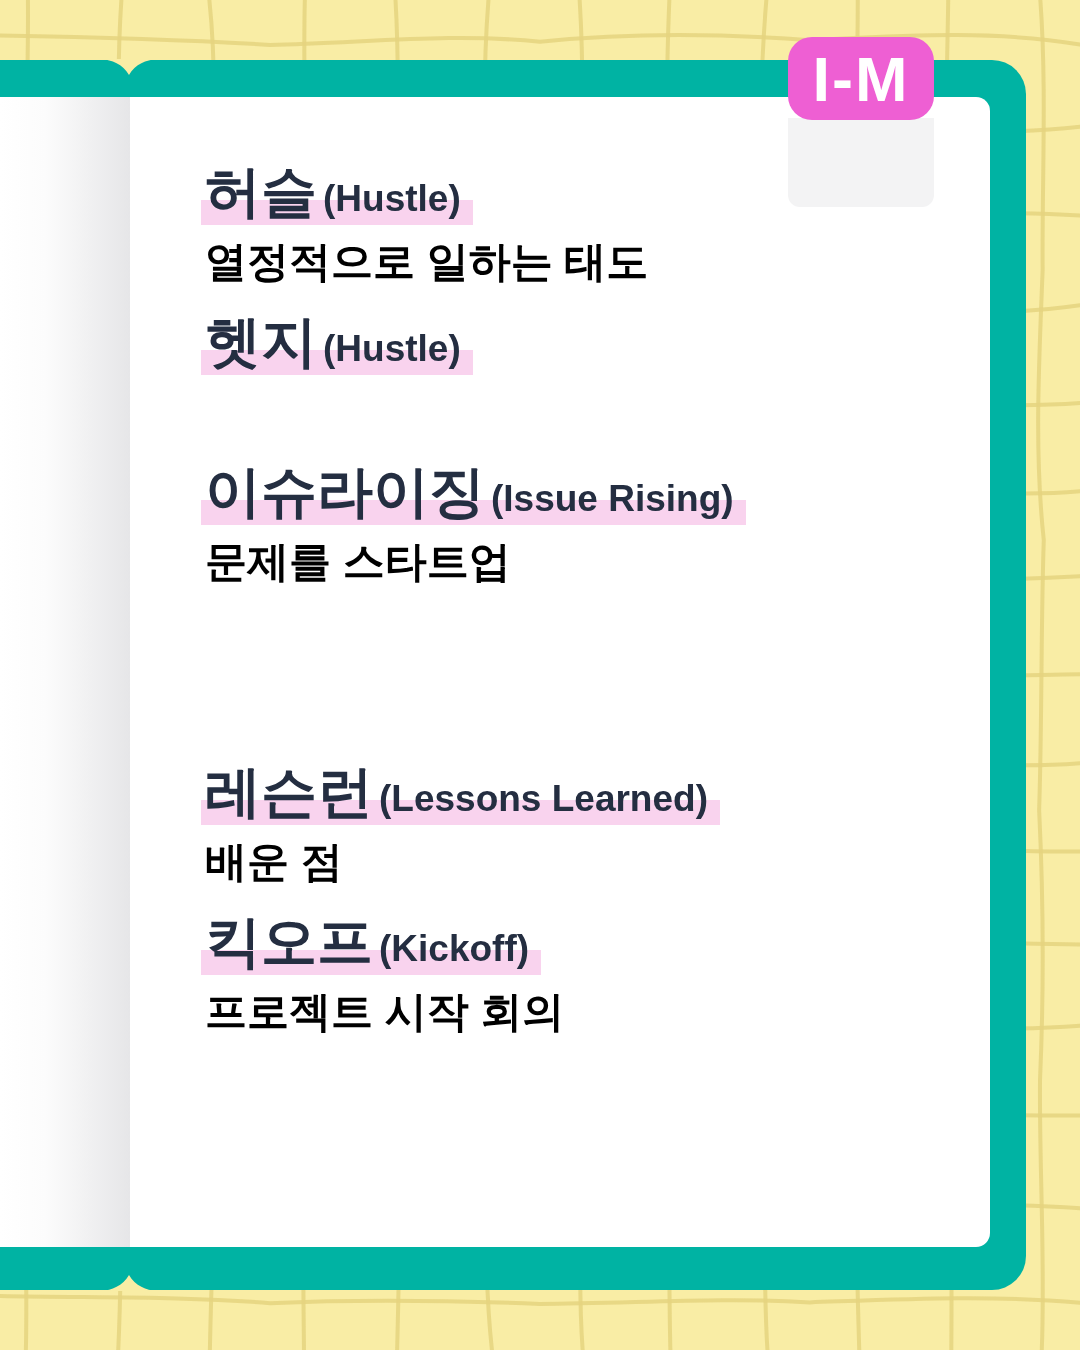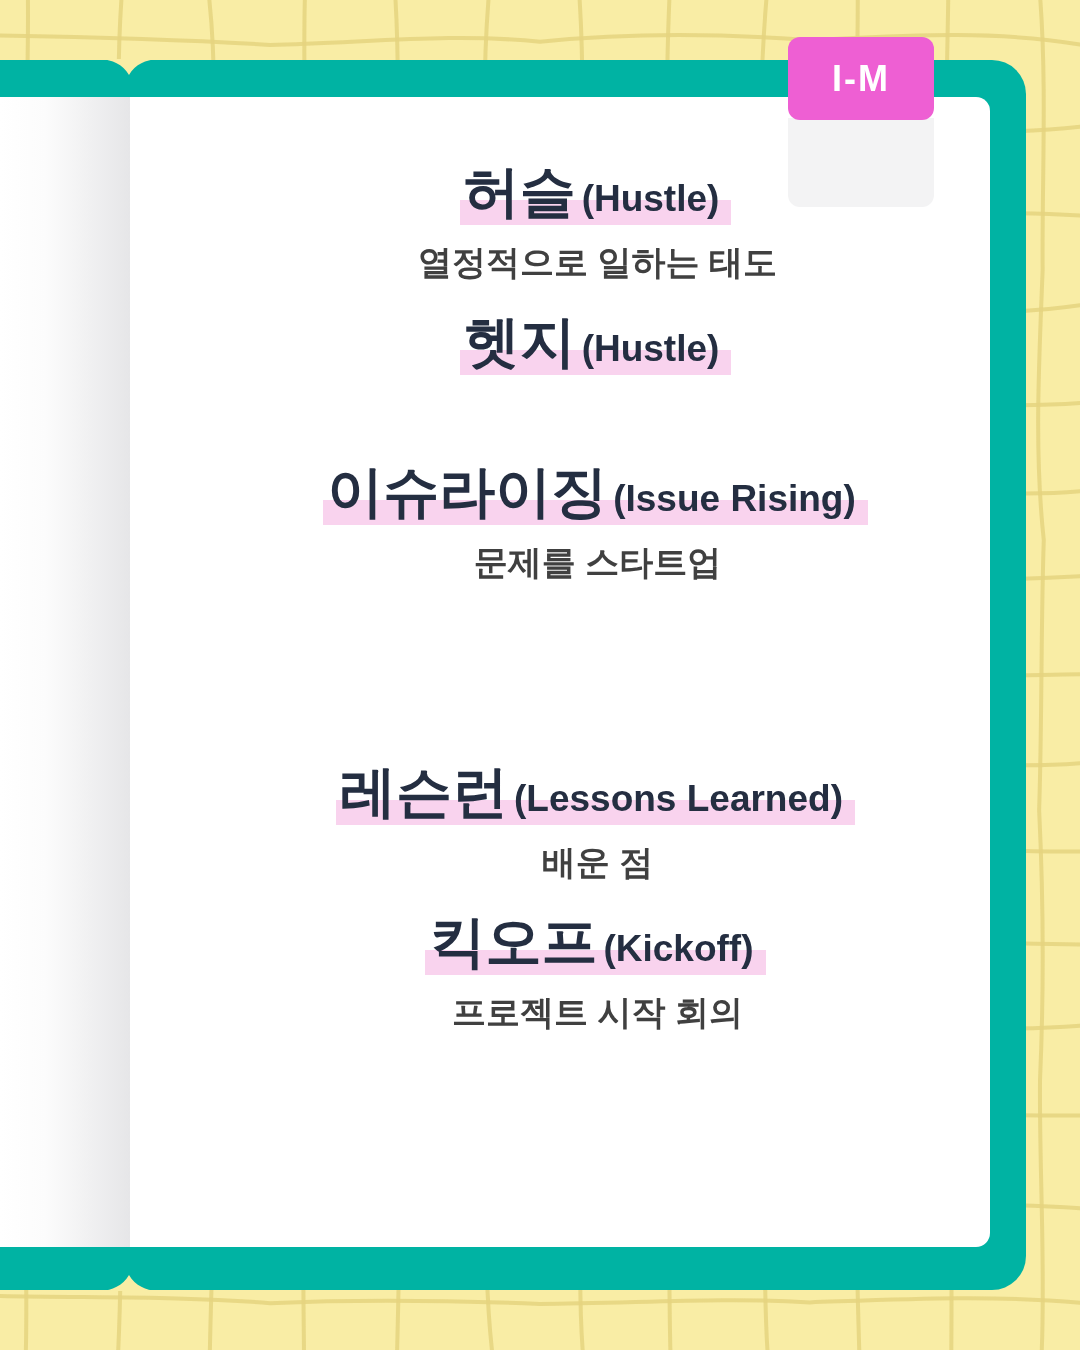--- a/index.html
+++ b/index.html
@@ -21,39 +21,39 @@
   .main-page{
     position:absolute;left:130px;top:97px;width:860px;height:1150px;z-index:2;
     background:#ffffff;border-radius:0 14px 14px 0;
   }
   .bookmark-body{
     position:absolute;left:788px;top:118px;width:146px;height:89px;z-index:3;
     background:#f3f3f4;border-radius:0 0 12px 12px;
   }
   .index-tab{
     position:absolute;left:788px;top:37px;width:146px;height:83px;z-index:4;
-    background:#ee5fd3;border-radius:12px;
+    background:#ee5fd3;border-radius:24px;
     display:flex;align-items:center;justify-content:center;
-    color:#ffffff;font-size:36px;font-weight:800;letter-spacing:2px;
+    color:#ffffff;font-size:63px;font-weight:800;letter-spacing:2px;
   }
   .glossary{
     position:absolute;left:130px;top:97px;width:860px;z-index:3;
     padding:62px 0 0 75px;box-sizing:border-box;
   }
-  .entry{height:150px;text-align:center;}
+  .entry{height:150px;}
   .term-line{
     display:inline;
     background:linear-gradient(to bottom,transparent 62%,#f9d3ee 62%);
     padding:0 12px 2px 4px;margin-left:-4px;
   }
   .term-heading{font-size:56px;line-height:66px;font-weight:900;color:#242e41;margin:0;white-space:nowrap;}
   .term-kor{font-weight:900;}
   .term-eng{font-size:37px;font-weight:800;margin-left:6px;}
   .definition{
-    font-size:34px;line-height:40px;font-weight:700;color:#404040;margin-top:10px;
+    font-size:42px;line-height:40px;font-weight:700;color:#000000;margin-top:10px;
   }
 </style>
 </head>
 <body>
 
 <svg id="grid-svg" width="1080" height="1350" viewBox="0 0 1080 1350">
     <path d="M27.92331961591221,0 C 28.85105452674897,90 22.61664951989026,180 25.95181755829904,270 C 27.204938271604938,360 28.089360425240056,450 24.62846364883402,540 C 33.304192386831275,630 29.251886145404665,720 27.28659122085048,810 C 24.982150205761318,900 31.93756001371742,990 29.259533607681757,1080 C 22.072145061728396,1170 27.97971536351166,1260 25.88062414266118,1350" fill="none" stroke="#e5d47f" stroke-width="4" stroke-linecap="round" opacity="0.85"></path>
     <path d="M121.37572016460905,0 C 115.21168552812071,90 120.84559327846365,180 119.8980452674897,270 C 115.46680384087792,360 113.70102023319616,450 123.51296296296296,540 C 126.5784036351166,630 114.69070644718792,720 119.55380658436214,810 C 126.3798182441701,900 115.64798525377229,990 119.35390946502058,1080 C 120.70438100137174,1170 122.40618998628258,1260 118.2466049382716,1350" fill="none" stroke="#e5d47f" stroke-width="4" stroke-linecap="round" opacity="0.85"></path>
     <path d="M209.3631001371742,0 C 218.79865397805213,90 211.23914609053497,180 209.8607338820302,270 C 212.65871056241426,360 209.62543724279834,450 209.2287379972565,540 C 215.81969307270234,630 209.92376543209878,720 210.80044581618657,810 C 206.11493484224965,900 217.96746399176953,990 209.90919067215364,1080 C 217.37776920438958,1170 211.58986625514405,1260 209.8883058984911,1350" fill="none" stroke="#e5d47f" stroke-width="4" stroke-linecap="round" opacity="0.85"></path>
     <path d="M304.82373113854595,0 C 302.62430555555557,90 307.6244684499314,180 305.22259945130315,270 C 298.90411522633747,360 300.13421639231825,450 303.6029492455418,540 C 298.26262860082306,630 297.6671124828532,720 303.29811385459533,810 C 306.53317901234567,900 306.0564900548697,990 307.641426611797,1080 C 301.54909979423866,1170 303.13568244170096,1260 303.9662208504801,1350" fill="none" stroke="#e5d47f" stroke-width="4" stroke-linecap="round" opacity="0.85"></path>

